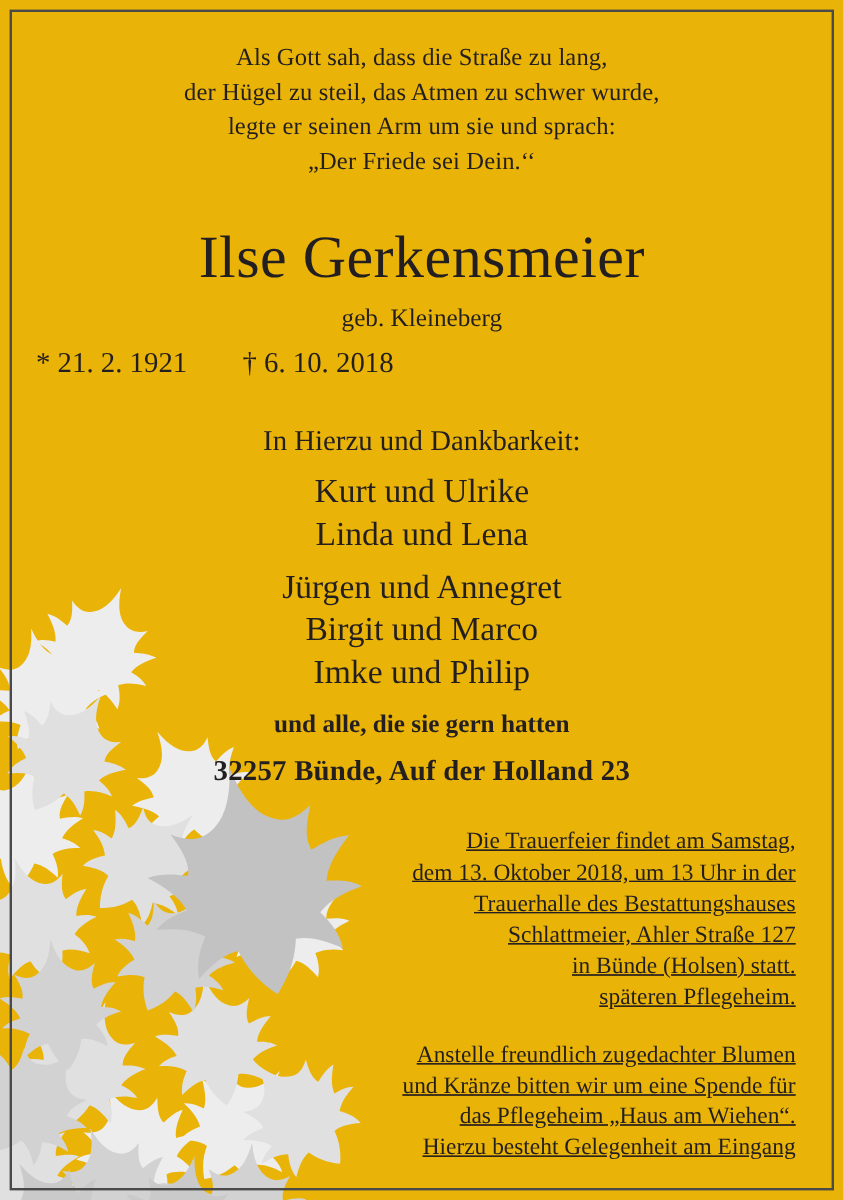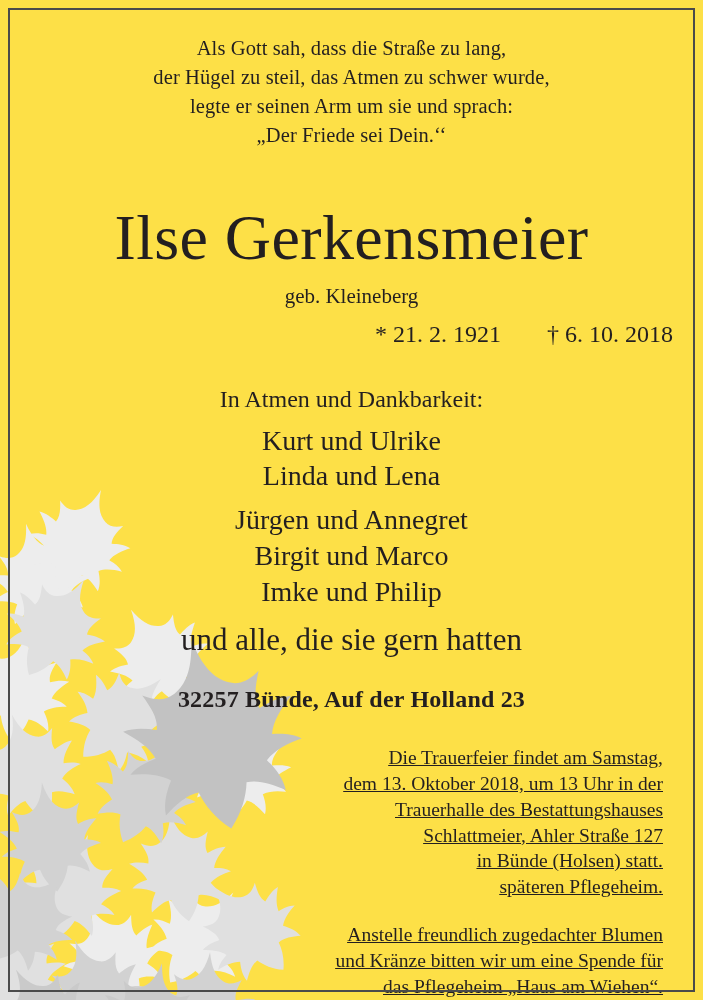--- a/index.html
+++ b/index.html
@@ -11,21 +11,21 @@
     width: 703px;
     height: 1000px;
     font-family: "Liberation Serif", "DejaVu Serif", serif;
     color: #231f20;
     overflow: hidden;
   }
   .page {
     position: relative;
     width: 703px;
     height: 1000px;
-    background: #fde047;
+    background: #eab308;
     box-sizing: border-box;
     overflow: hidden;
   }
   .border-frame {
     position: absolute;
     left: 8px;
     top: 8px;
     right: 8px;
     bottom: 8px;
     border: 2px solid #4a4a4a;
@@ -52,53 +52,53 @@
     text-align: center;
   }
   .poem {
     margin-top: 6px;
     font-size: 20.5px;
     line-height: 1.42;
     letter-spacing: 0.1px;
   }
   .poem div { white-space: nowrap; }
   .name {
-    margin-top: 54px;
-    font-size: 64px;
+    margin-top: 38px;
+    font-size: 50px;
     line-height: 1.05;
     letter-spacing: 0.4px;
   }
   .maiden {
     margin-top: 12px;
     font-size: 21px;
   }
   .dates {
     margin-top: 12px;
     font-size: 24px;
     display: flex;
-    justify-content: flex-end;
+    justify-content: flex-start;
     gap: 46px;
   }
   .section-gap-1 { height: 38px; }
   .liebe {
     font-size: 24px;
   }
   .family {
     margin-top: 10px;
     font-size: 28px;
     line-height: 1.28;
   }
   .family .grp { margin-bottom: 8px; }
   .family-last {
     margin-top: 12px;
-    font-size: 31px;
-    font-weight: normal;
+    font-size: 21px;
+    font-weight: bold;
   }
   .address {
-    margin-top: 28px;
+    margin-top: 14px;
     font-size: 24px;
     font-weight: bold;
     letter-spacing: 0.2px;
   }
   .right-block {
     margin-top: 32px;
     text-align: right;
     font-size: 19.5px;
     line-height: 1.33;
     padding-right: 10px;
@@ -173,21 +173,21 @@
 
     <div class="maiden">geb. Kleineberg</div>
 
     <div class="dates">
       <span>* 21. 2. 1921</span>
       <span>† 6. 10. 2018</span>
     </div>
 
     <div class="section-gap-1"></div>
 
-    <div class="liebe">In Atmen und Dankbarkeit:</div>
+    <div class="liebe">In Hierzu und Dankbarkeit:</div>
 
     <div class="family">
       <div class="grp">
         <div>Kurt und Ulrike</div>
         <div>Linda und Lena</div>
       </div>
       <div class="grp">
         <div>Jürgen und Annegret</div>
         <div>Birgit und Marco</div>
         <div>Imke und Philip</div>

